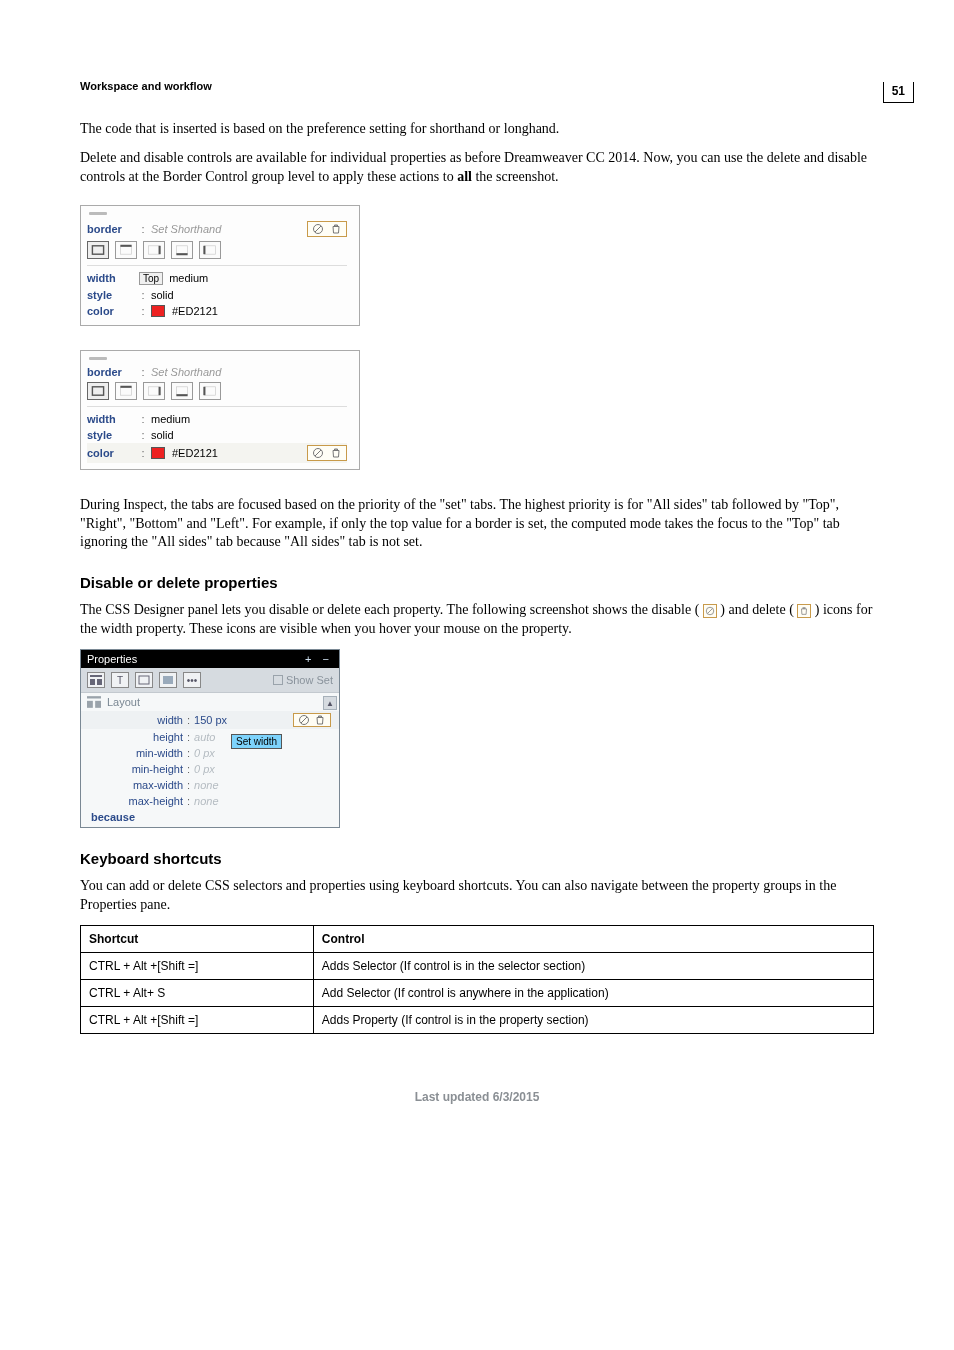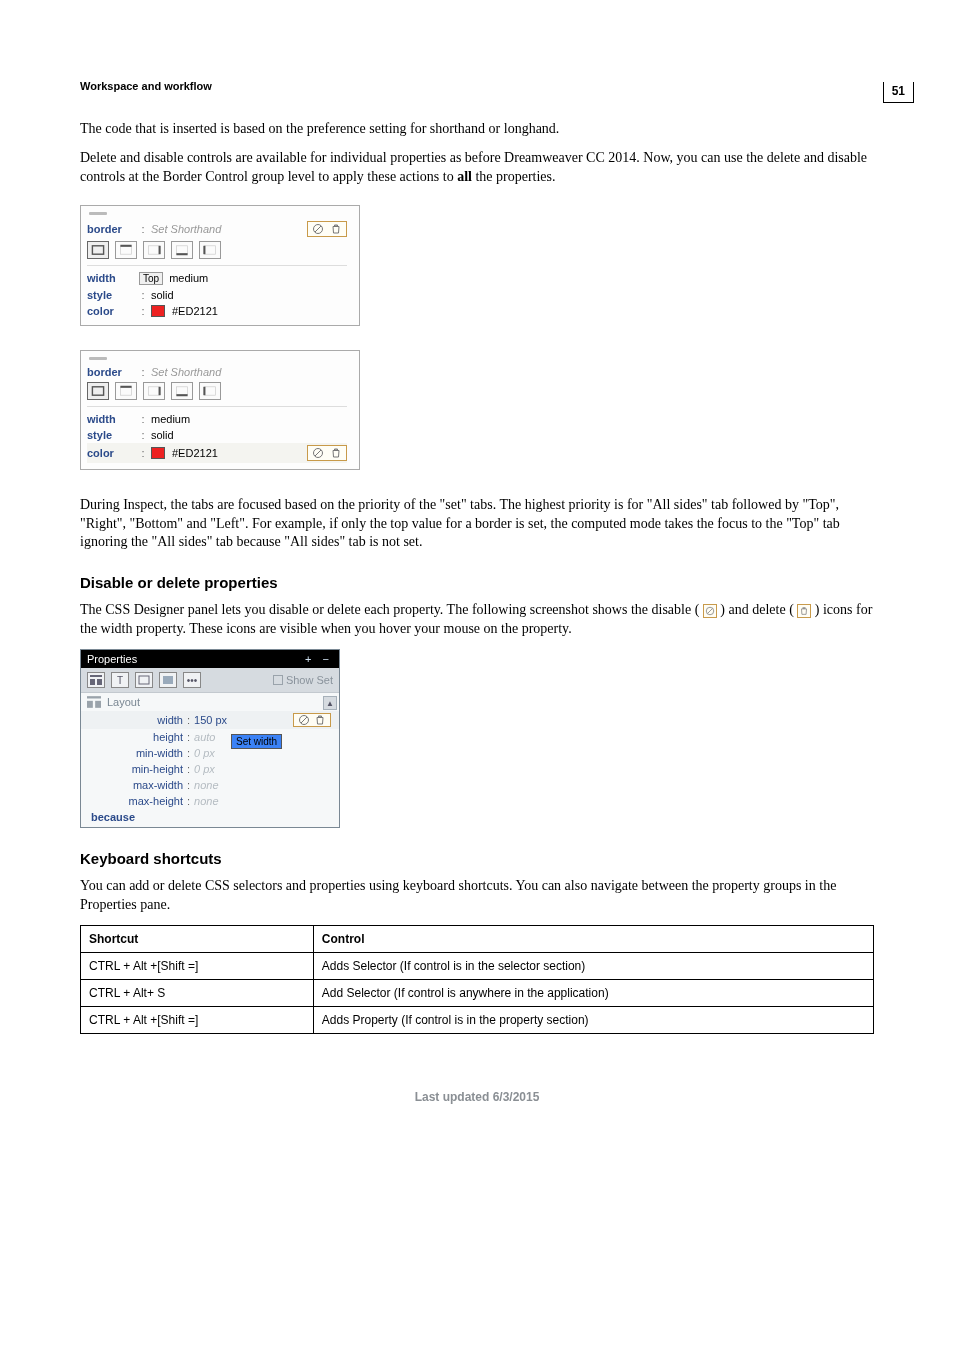--- a/index.html
+++ b/index.html
@@ -118,21 +118,21 @@
   }
   .prop-line .pname { color: #2b4a8a; min-width: 74px; text-align: right; }
   .prop-line .pcolon { color: #666; }
   .prop-line .pval { color: #2b4a8a; text-align: center; }
   .prop-line .pval.muted { color: #b5bcc2; font-style: italic; }
   .hover-box {
     margin-left: auto; display:flex; gap:4px; align-items:center;
     border: 1px solid #c89a4a; padding: 0 4px; background:#fffdf4;
   }
   .tooltip {
-    position: absolute; background:#3b82f6; border:1px solid #555; font-size:10px;
+    position: absolute; background:#7dd3fc; border:1px solid #555; font-size:10px;
     padding: 1px 4px; color:#000;
   }
   .margin-line { color: #2b4a8a; padding: 2px 8px 4px 10px; font-weight:600; font-size:11px; }
 
   h2.section-h {
     font-family: "Segoe UI", Arial, sans-serif;
     font-size: 15px; font-weight: 700; margin: 22px 0 2px 0;
   }
 
   
@@ -175,21 +175,21 @@
 <body>
 
 <div class="page">
   <div class="page-number">51</div>
 
   <div class="breadcrumb">Workspace and workflow</div>
 
   <p class="body-text">The code that is inserted is based on the preference setting for shorthand or longhand.</p>
 
   <p class="body-text">
-    <span>Delete and disable controls are available for individual properties as before Dreamweaver CC 2014. Now, you can use the delete and disable controls at the Border Control group level to apply these actions to </span><b>all</b><span> the properties.</span>
+    <span>Delete and disable controls are available for individual properties as before Dreamweaver CC 2014. Now, you can use the delete and disable controls at the Border Control group level to apply these actions to </span><b>all</b><span> the screenshot.</span>
   </p>
 
   
   <div class="panel-fig">
     <div class="grip"></div>
     <div class="panel-row">
       <span class="label">border</span>
       <span class="colon">:</span>
       <span class="shorthand">Set Shorthand</span>
       <span class="icon-group">

